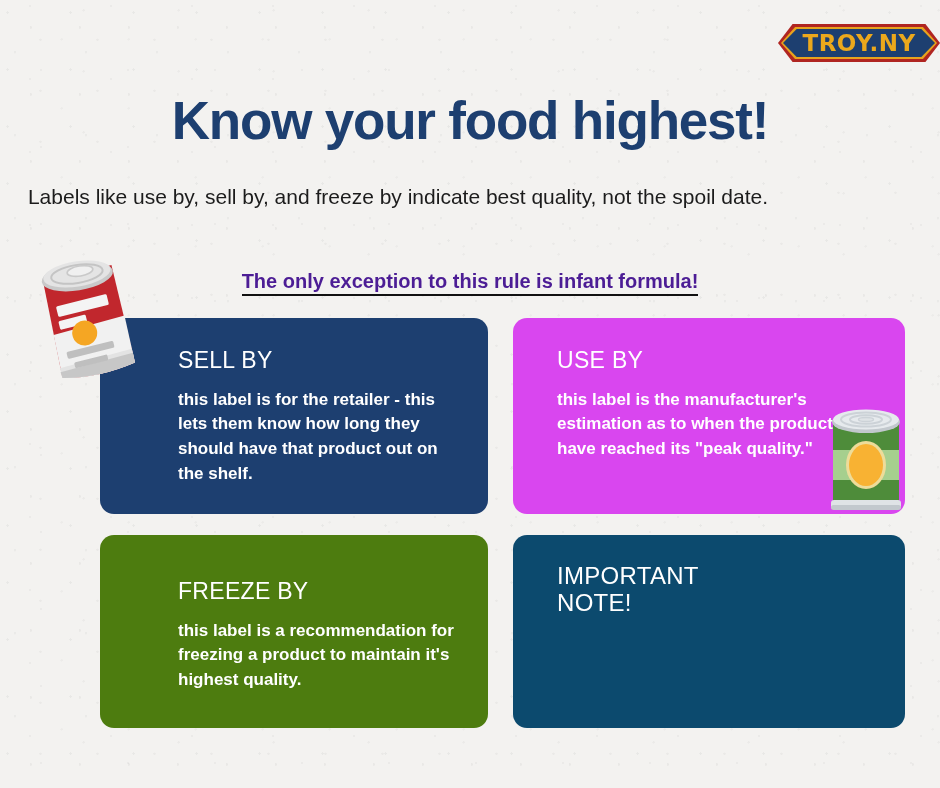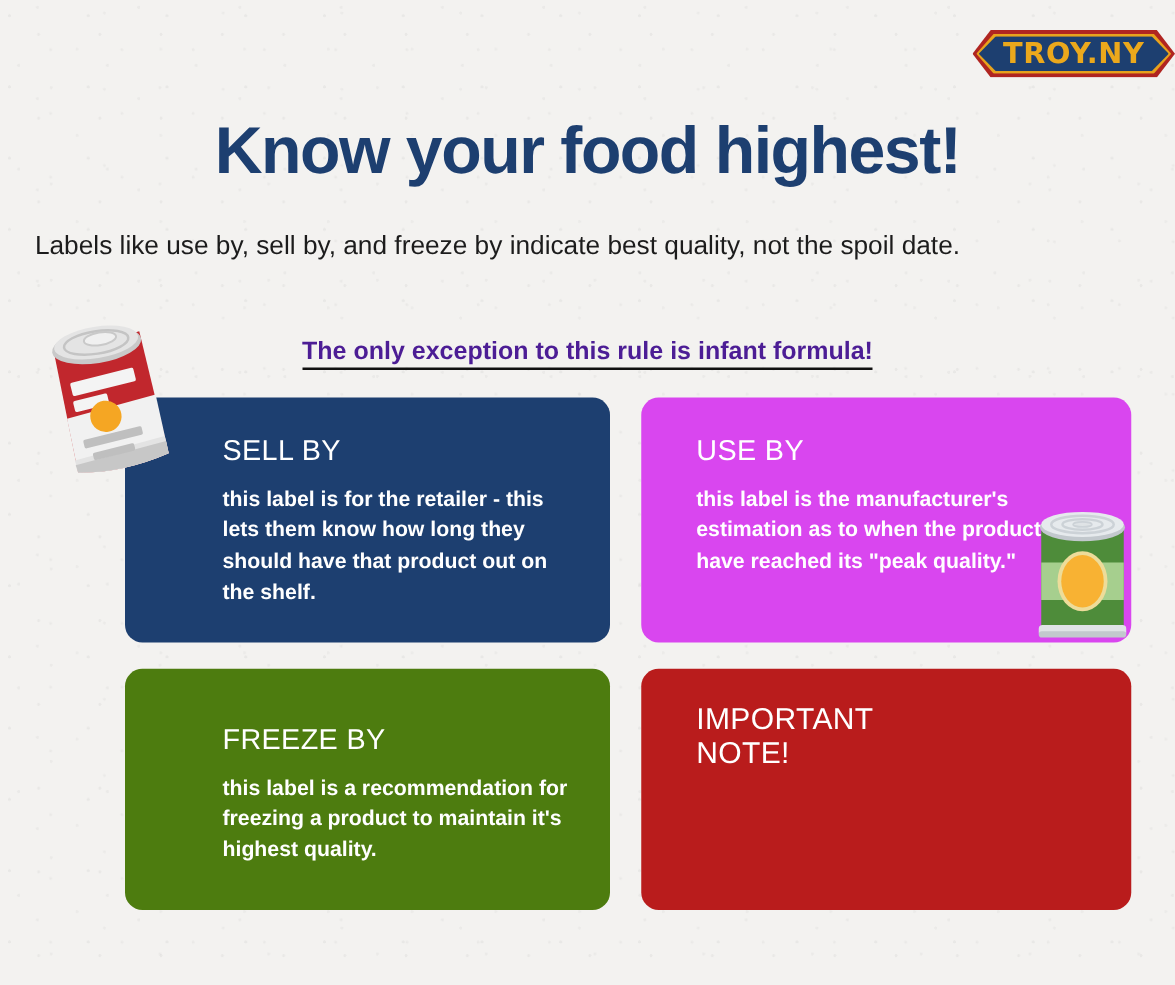--- a/index.html
+++ b/index.html
@@ -149,21 +149,21 @@
     color: #ffffff;
   }
   .card.col-a { left: 0;    width: 388px; }
   .card.col-b { left: 413px; width: 392px; }
   .card.row-1 { top: 0;    height: 196px; }
   .card.row-2 { top: 217px; height: 193px; }
 
   #card-sell-by   { background: #1d3f70; }
   #card-use-by    { background: #d946ef; padding-left: 44px; }
   #card-freeze-by { background: #4d7c0f; padding-top: 44px; }
-  #card-note      { background: #b91c1c; padding-left: 44px; padding-top: 28px; }
+  #card-note      { background: #0c4a6e; padding-left: 44px; padding-top: 28px; }
 
   .card-heading {
     font-size: 23px;
     font-weight: normal;
     letter-spacing: .3px;
     line-height: 1.12;
     margin: 0 0 14px 0;
     white-space: pre-line;
   }
   #card-note .card-heading { font-size: 24px; margin-bottom: 12px; }

